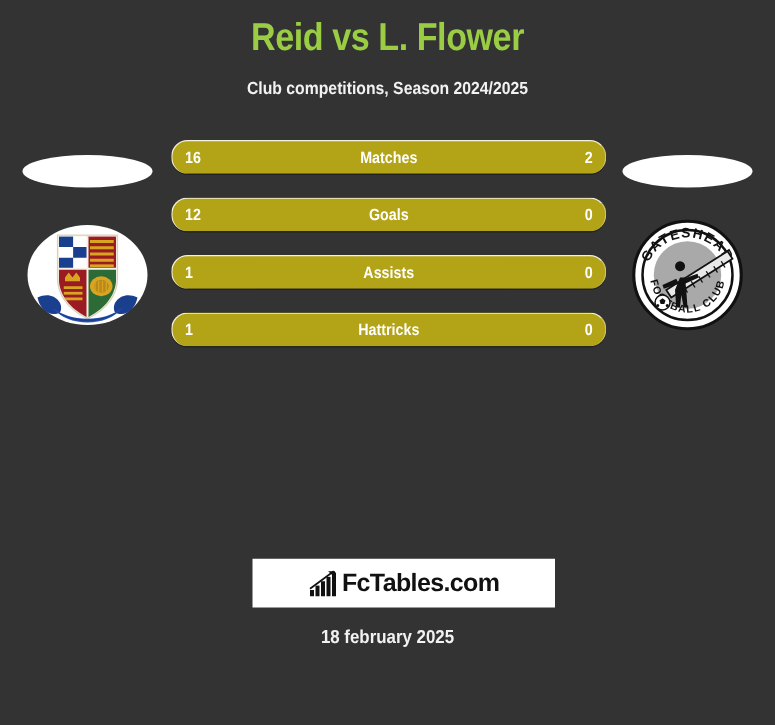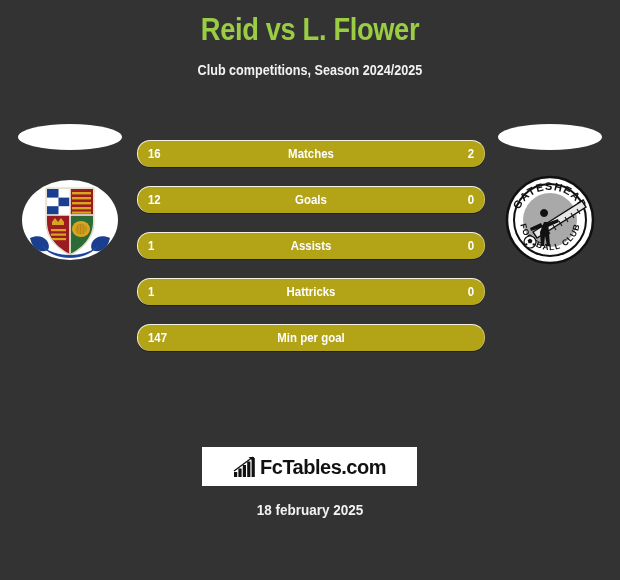--- a/index.html
+++ b/index.html
@@ -77,21 +77,21 @@
     left: 50%;
     margin-left: -50px;
     width: 100px;
     height: 100px;
   }
   .crest svg { display: block; width: 100px; height: 100px; }
 
   
   .stats {
     position: absolute;
-    top: 140px;
+    top: 112px;
     left: 137px;
     width: 348px;
   }
   .stat-row {
     position: relative;
     height: 27px;
     margin-bottom: 19px;
     background: #B3A316;
     border-radius: 13px;
     border-top: 1px solid rgba(255,255,255,0.85);
@@ -128,21 +128,21 @@
     width: 100%;
     text-align: center;
     transform-origin: center center;
   }
 
   
   .logo-box {
     position: absolute;
     top: 447px;
     left: 202px;
-    width: 215px;
+    width: 242px;
     height: 39px;
     background: #ffffff;
     display: flex;
     align-items: center;
     justify-content: center;
     gap: 3px;
   }
   .logo-icon { width: 24px; height: 22px; display: block; }
   .logo-text {
     font-size: 20px;
@@ -290,25 +290,20 @@
     </div>
 
     <div class="stat-row">
       <span class="stat-left">1</span>
       <span class="stat-label">Hattricks</span>
       <span class="stat-right">0</span>
     </div>
 
 
 
-    <div class="stat-row">
-      <span class="stat-left">147</span>
-      <span class="stat-label">Min per goal</span>
-      <span class="stat-right"></span>
-    </div>
 
   </div>
 
   <div class="logo-box">
     <span>
       <svg class="logo-icon" viewBox="0 0 24 22" xmlns="http://www.w3.org/2000/svg">
         <rect x="1" y="16" width="3.2" height="5" fill="#111111"></rect>
         <rect x="5.4" y="12.5" width="3.2" height="8.5" fill="#111111"></rect>
         <rect x="9.8" y="9" width="3.2" height="12" fill="#111111"></rect>
         <rect x="14.2" y="5.5" width="3.2" height="15.5" fill="#111111"></rect>

